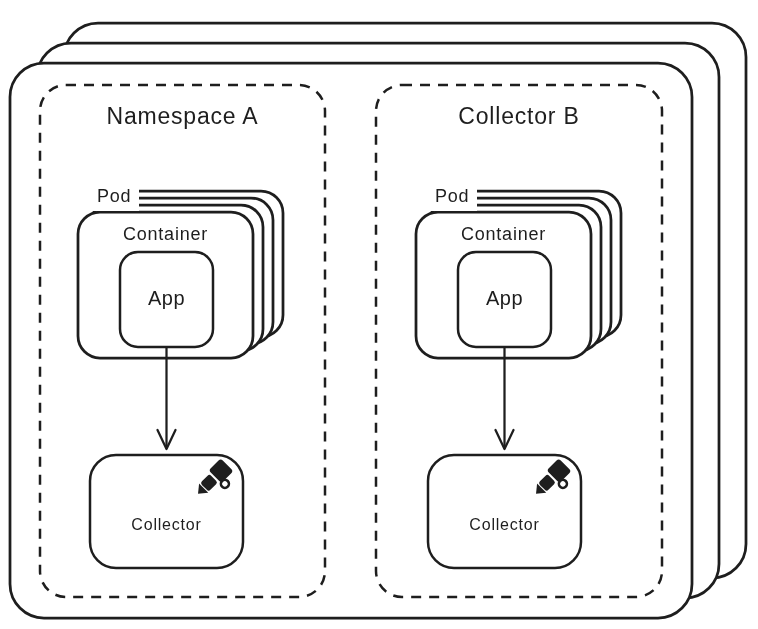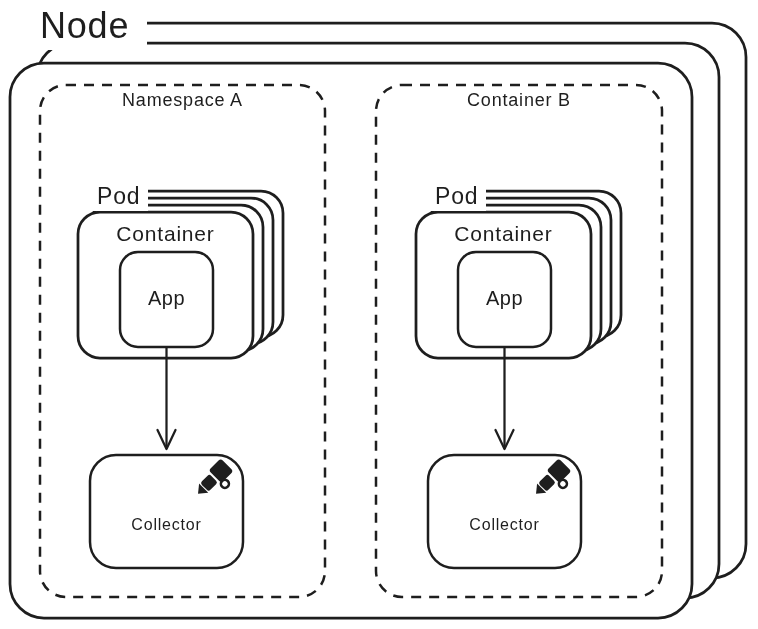--- a/index.html
+++ b/index.html
@@ -26,32 +26,32 @@
     white-space: nowrap;
     user-select: none;
   }
   .lbl.center { text-align: center; }
   .node-label {
     left: 28px; top: 2px;
     font-size: 36px; line-height: 48px;
     padding: 0 18px 0 12px;
     background: var(--bg);
   }
-  .ns-label { top: 84px; font-size: 18px; line-height: 32px; }
+  .ns-label { top: 100px; font-size: 23px; line-height: 32px; }
   .ns-label.a { left: 40px;  width: 285px; }
   .ns-label.b { left: 376px; width: 286px; }
   .pod-label {
     top: 182px;
-    font-size: 23px; line-height: 29px; height: 29px;
+    font-size: 18px; line-height: 29px; height: 29px;
     padding: 0 8px 12px 13px;
     background: var(--bg);
   }
   .pod-label.a { left: 84px; }
   .pod-label.b { left: 422px; }
-  .container-label { top: 220px; font-size: 21px; line-height: 28px; }
+  .container-label { top: 220px; font-size: 18px; line-height: 28px; }
   .container-label.a { left: 78px;  width: 175px; }
   .container-label.b { left: 416px; width: 175px; }
   .app-label { top: 286px; font-size: 20px; line-height: 24px; letter-spacing: 0.5px; }
   .app-label.a { left: 120px; width: 93px; }
   .app-label.b { left: 458px; width: 93px; }
   .collector-label { top: 510px; font-size: 16px; line-height: 30px; }
   .collector-label.a { left: 90px;  width: 153px; }
   .collector-label.b { left: 428px; width: 153px; }
 </style>
 </head>
@@ -110,27 +110,26 @@
         <g transform="rotate(-45 22 22)" stroke="none" fill="currentColor">
           <rect x="25" y="10" width="17" height="18" rx="3"></rect>
           <rect x="10" y="13" width="13" height="12" rx="2.5"></rect>
           <polygon points="1,19 9,12.5 9,25.5"></polygon>
           <circle cx="27" cy="31" r="4" fill="#ffffff" stroke="currentColor" stroke-width="2.6"></circle>
         </g>
       </g>
     </g>
   </svg>
 
-  <div class="lbl node-label">Node</div>
 
   <div class="lbl ns-label a center">Namespace A</div>
   <div class="lbl pod-label a">Pod</div>
   <div class="lbl container-label a center">Container</div>
   <div class="lbl app-label a center">App</div>
   <div class="lbl collector-label a center">Collector</div>
 
-  <div class="lbl ns-label b center">Container B</div>
+  <div class="lbl ns-label b center">Collector B</div>
   <div class="lbl pod-label b">Pod</div>
   <div class="lbl container-label b center">Container</div>
   <div class="lbl app-label b center">App</div>
   <div class="lbl collector-label b center">Collector</div>
 
 </div>
 
 </body></html>

